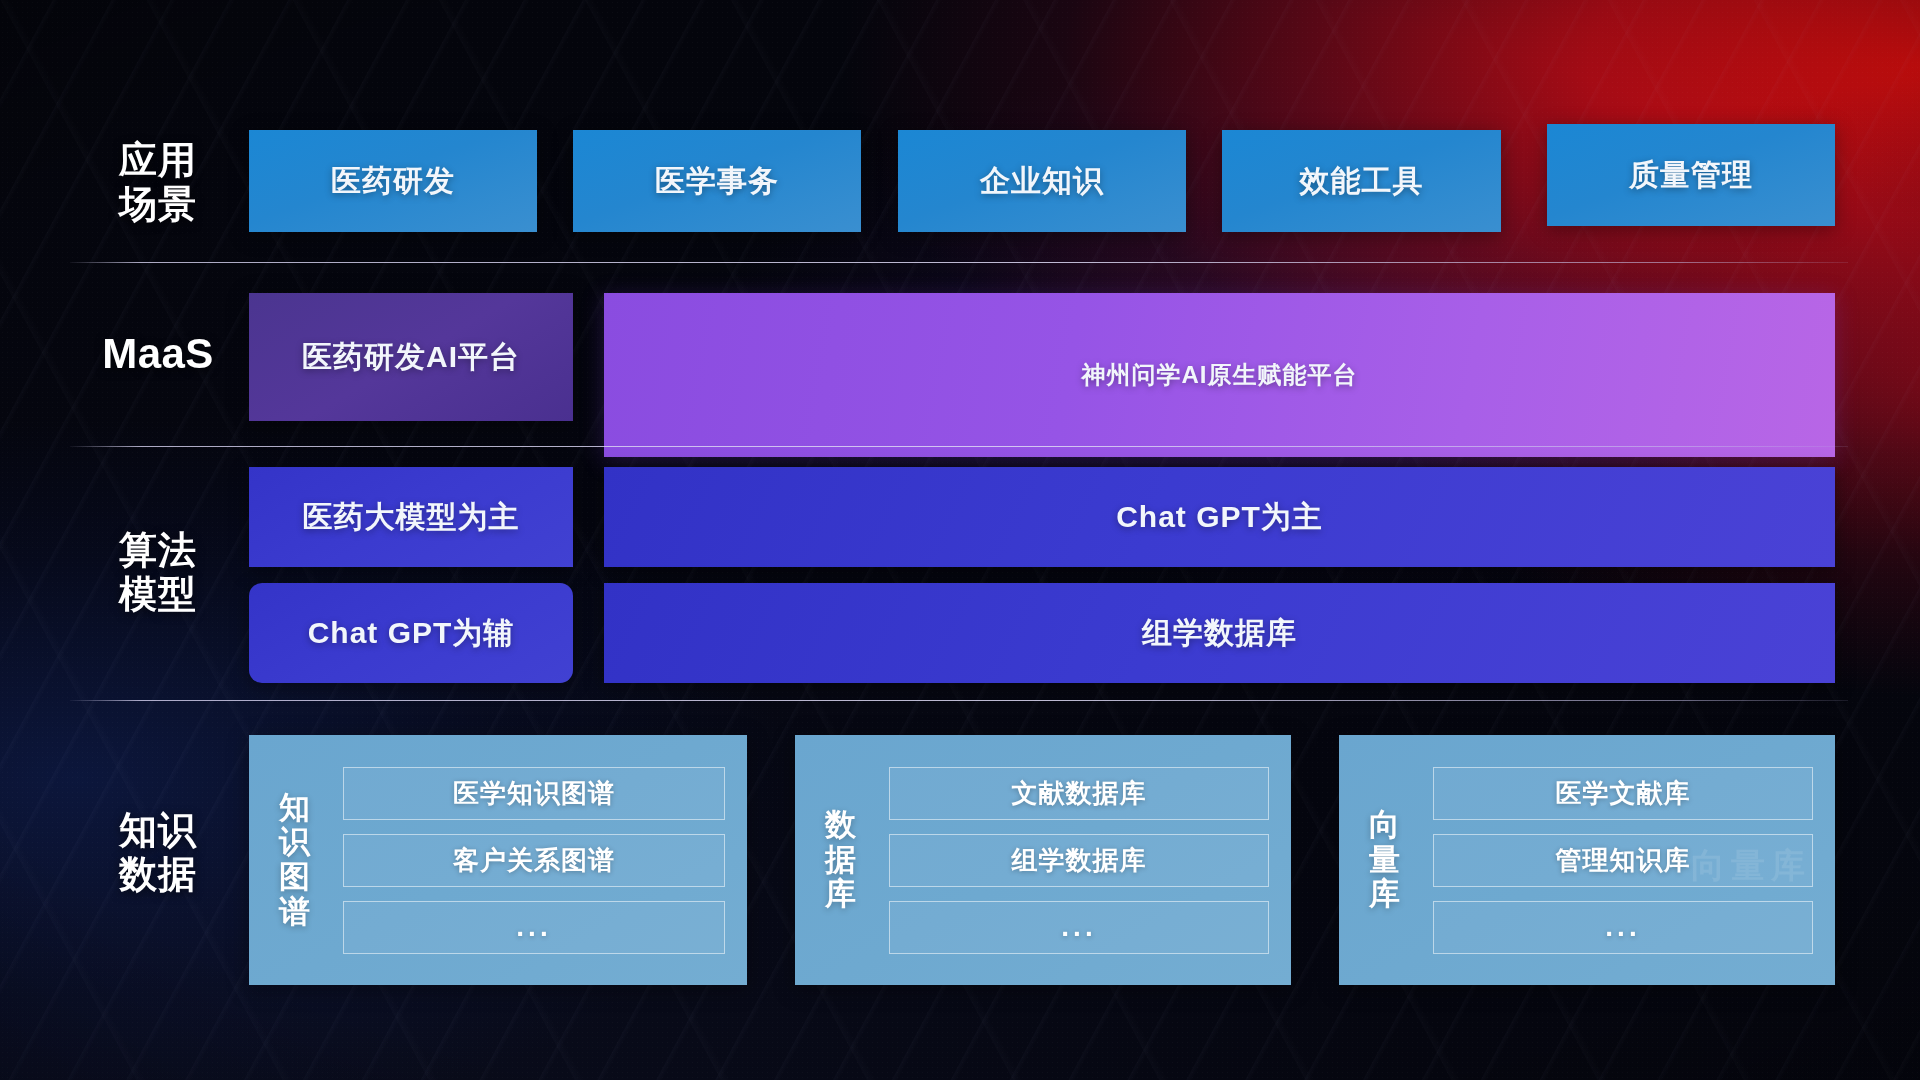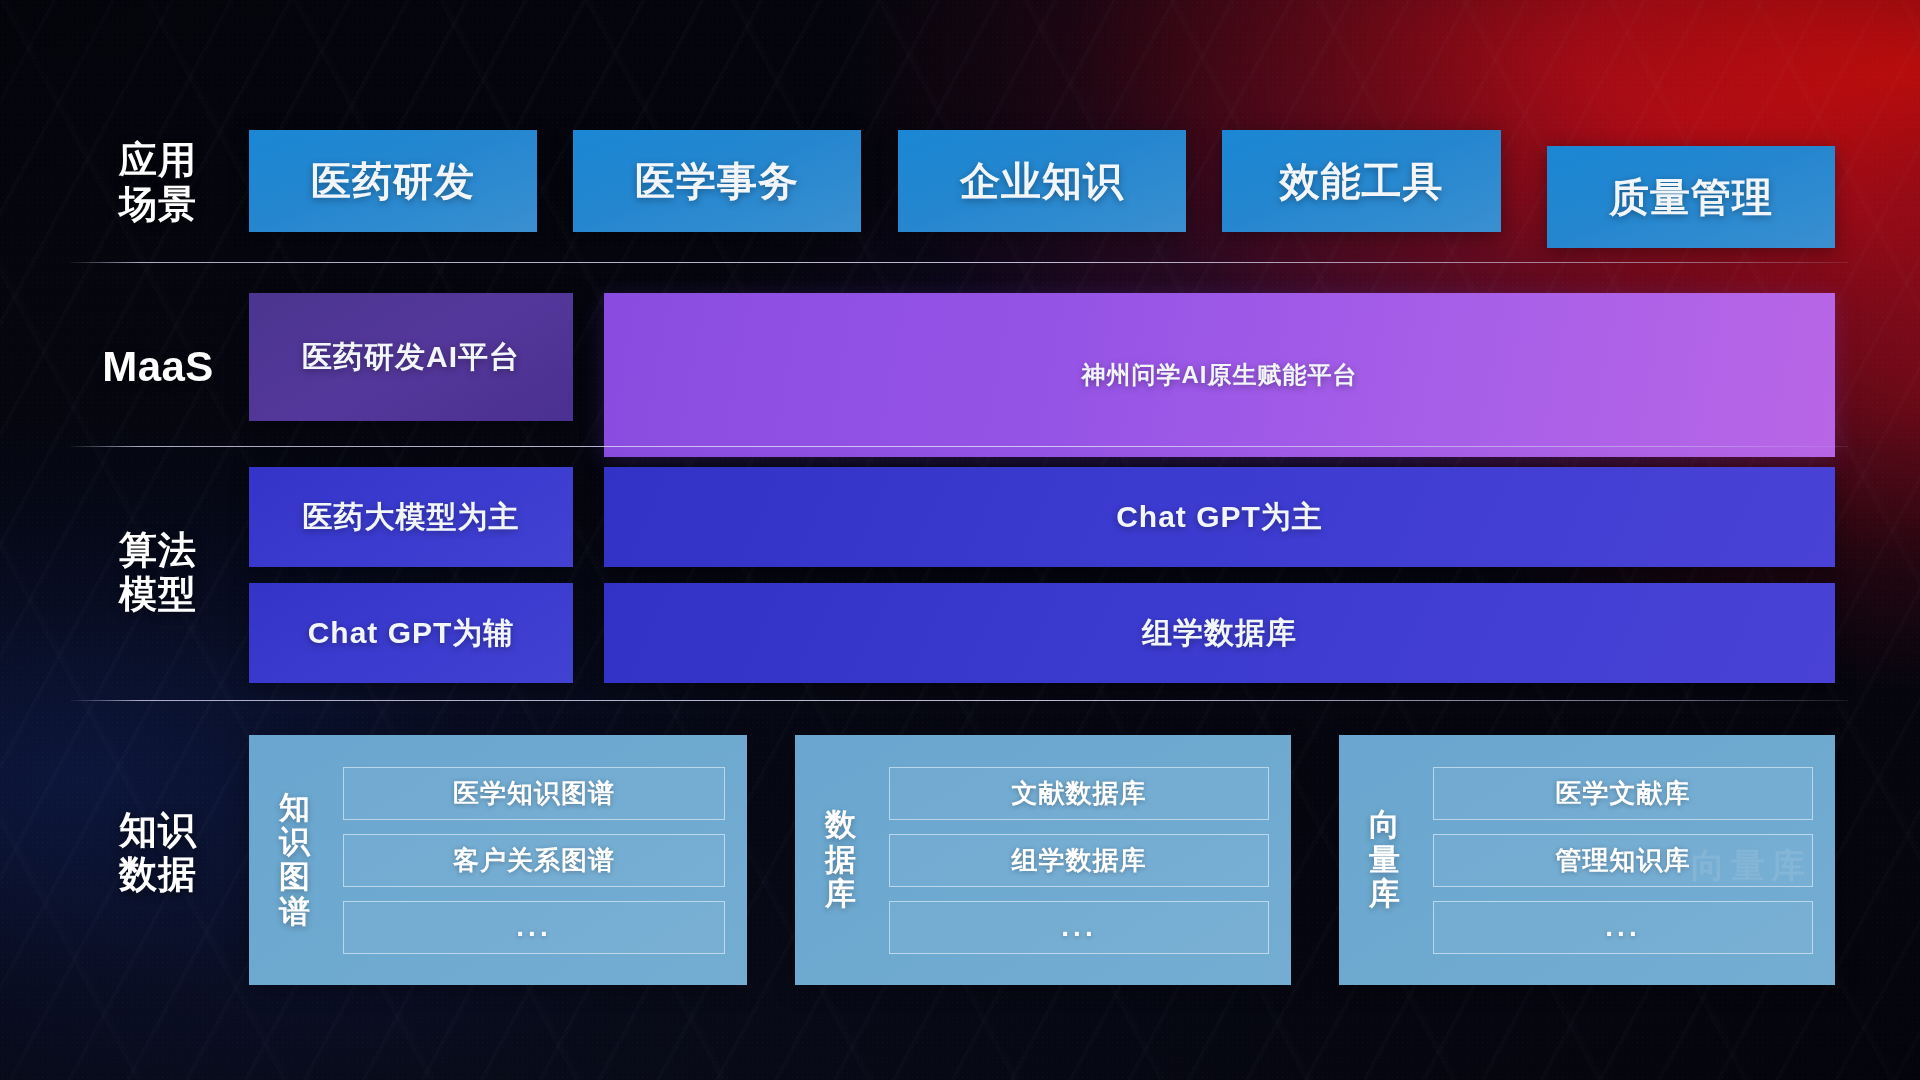--- a/index.html
+++ b/index.html
@@ -125,21 +125,21 @@
     justify-content: center;
     color: #f2f6fb;
     font-weight: 700;
     letter-spacing: 1px;
     text-shadow: 0 2px 7px rgba(0,0,0,.35);
   }
 
   
   .app-box {
     height: 102px;
-    font-size: 40px;
+    font-size: 30px;
     background: linear-gradient(160deg, #1b87d4 0%, #2486cf 45%, #3a8fd0 100%);
     box-shadow: 0 4px 18px rgba(0,0,0,.35);
   }
 
   
   .maas-left {
     height: 128px;
     font-size: 30px;
     background: linear-gradient(150deg, #4b3590 0%, #54379a 50%, #4a3090 100%);
     box-shadow: 0 4px 20px rgba(0,0,0,.35);
@@ -252,30 +252,30 @@
       </div>
 
       <div class="card app-box" style="left:898px;  top:130px; width:288px;">
         <span>企业知识</span>
       </div>
 
       <div class="card app-box" style="left:1222px; top:130px; width:279px;">
         <span>效能工具</span>
       </div>
 
-      <div class="card app-box" style="left:1547px; top:146px; width:288px;">
+      <div class="card app-box" style="left:1547px; top:124px; width:288px;">
         <span>质量管理</span>
       </div>
     </div>
 
     <div class="divider" style="top:262px;"></div>
 
     <div class="row">
 
-      <div class="rowlabel latin" style="top:335px;">MaaS</div>
+      <div class="rowlabel latin" style="top:322px;">MaaS</div>
 
       <div class="card maas-left" style="left:249px; top:293px; width:324px;">
         <span>医药研发AI平台</span>
       </div>
 
       <div class="card maas-right" style="left:604px; top:293px; width:1231px;">
         <span>神州问学AI原生赋能平台</span>
       </div>
     </div>
 
@@ -285,21 +285,21 @@
 
       <div class="rowlabel" style="top:520px;">
         <div>算法</div>
         <div>模型</div>
       </div>
 
       <div class="card algo-box" style="left:249px; top:467px; width:324px;">
         <span>医药大模型为主</span>
       </div>
 
-      <div class="card algo-box" style="left:249px; top:583px; width:324px;">
+      <div class="card algo-box" style="left:249px; top:583px; width:324px;border-radius:13px;">
         <span>Chat GPT为辅</span>
       </div>
 
       <div class="card algo-box wide" style="left:604px; top:467px; width:1231px;">
         <span>Chat GPT为主</span>
       </div>
 
       <div class="card algo-box wide" style="left:604px; top:583px; width:1231px;">
         <span>组学数据库</span>
       </div>

